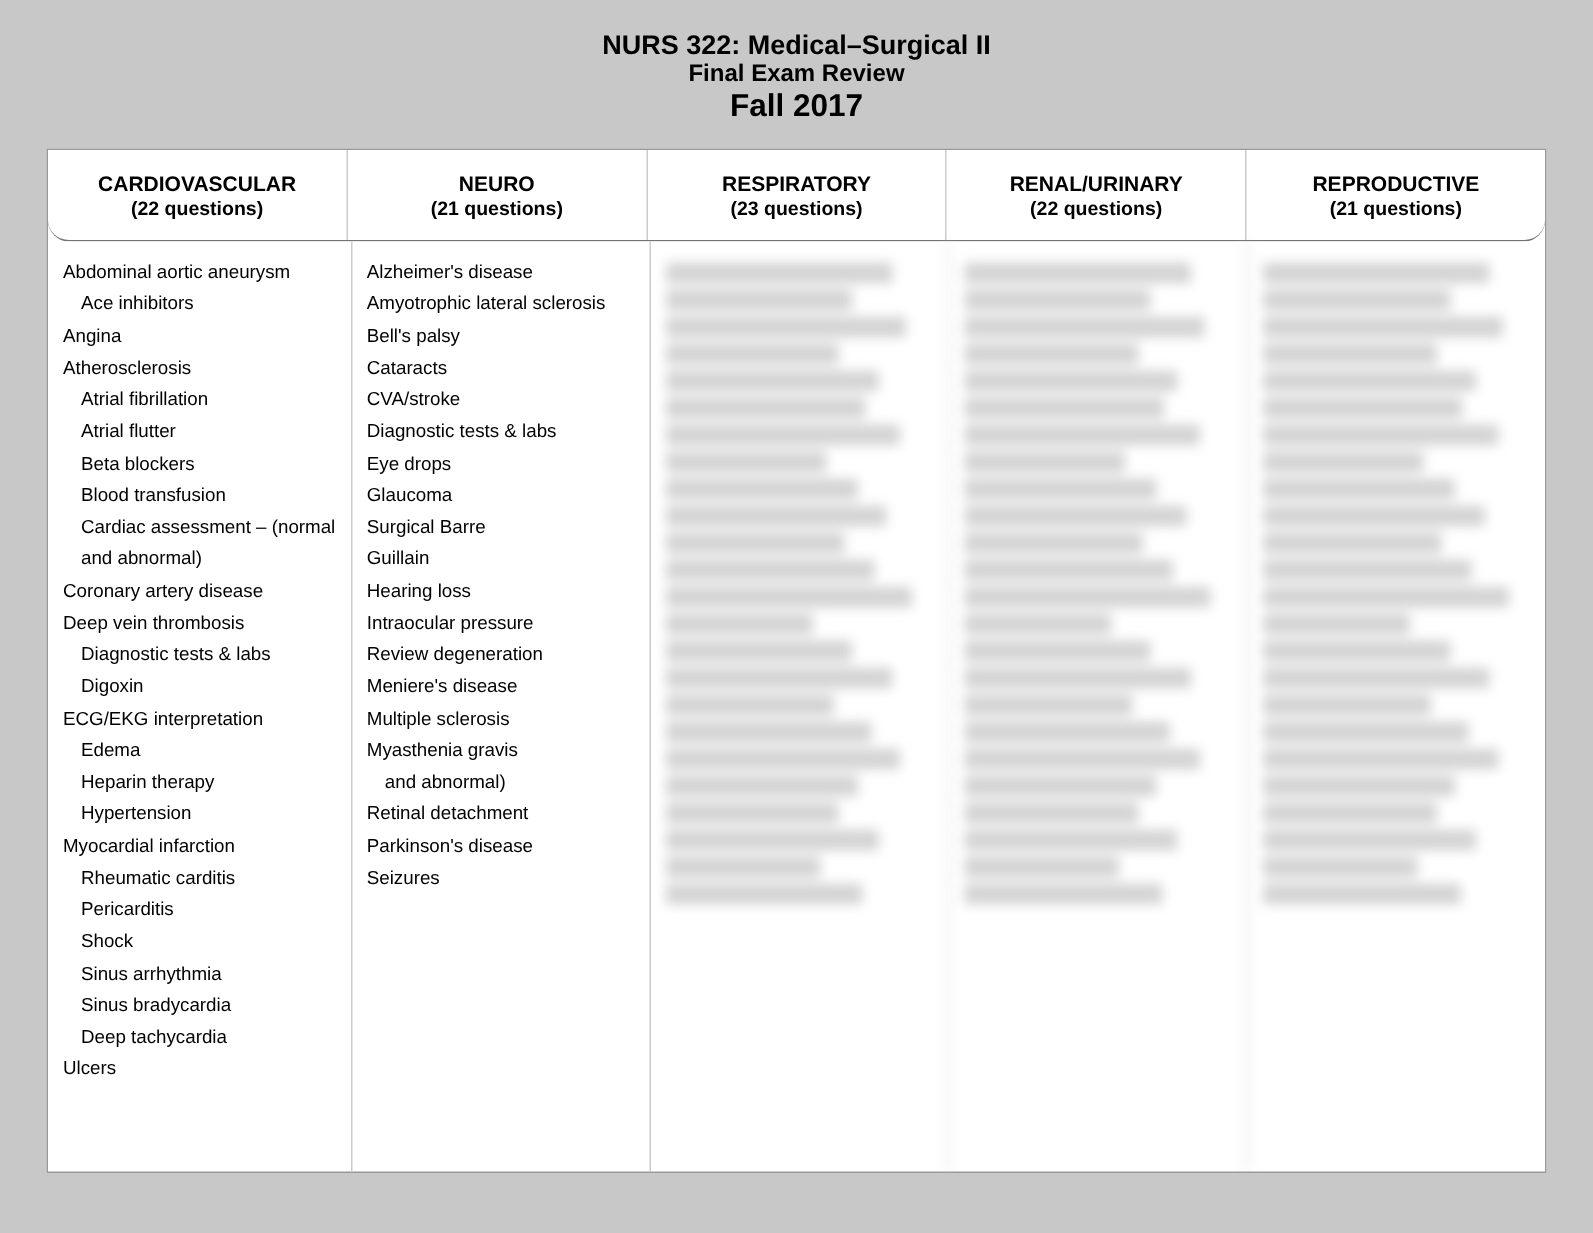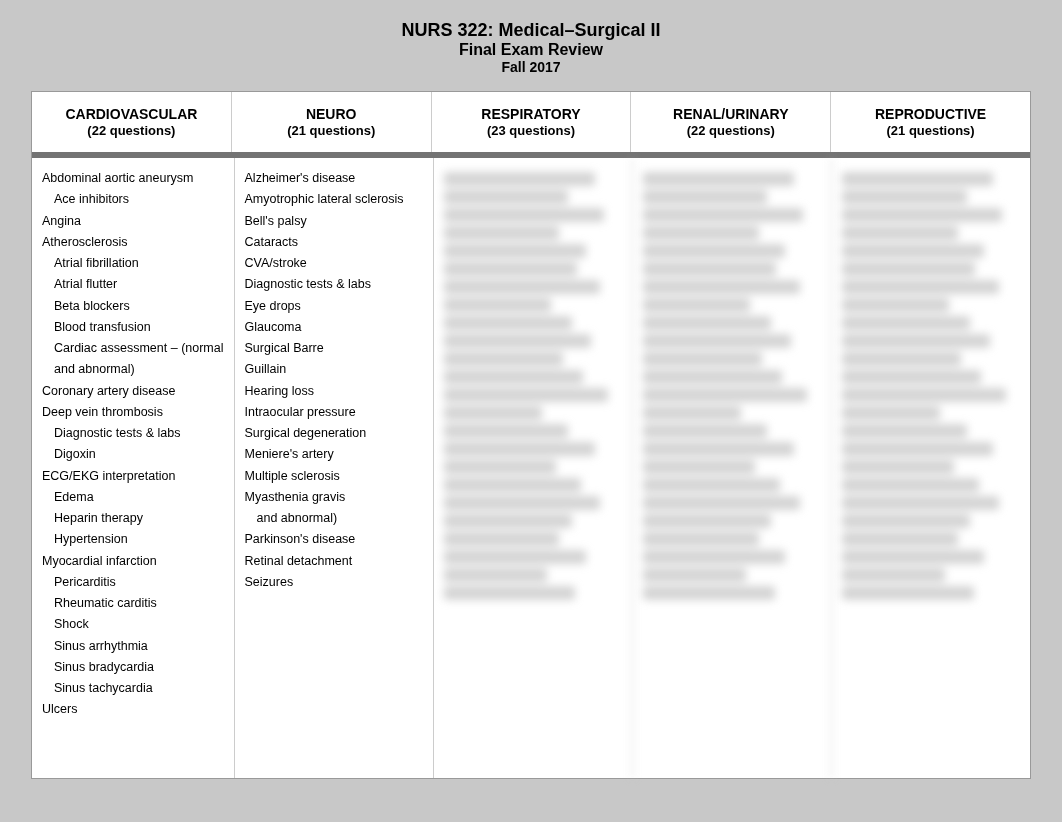--- a/index.html
+++ b/index.html
@@ -29,33 +29,34 @@
       font-size: 18px;
       font-weight: bold;
       color: #000;
     }
     .header-subtitle {
       font-size: 16px;
       font-weight: bold;
       color: #000;
     }
     .header-term {
-      font-size: 14px;
+      font-size: 21px;
       font-weight: bold;
       color: #000;
     }
     .main-table-wrapper {
       background: #fff;
       border: 1px solid #999;
       width: 1000px;
       min-height: 680px;
     }
     .column-headers {
       display: flex;
-      border-bottom: 6px solid #737373;
+      border-bottom: 1px solid #737373;
+      border-radius: 14px;
     }
     .col-header {
       flex: 1;
       text-align: center;
       padding: 14px 8px;
       font-weight: bold;
       font-size: 14px;
       color: #000;
       border-right: 1px solid #ccc;
     }
@@ -133,48 +134,48 @@
           <div class="col-item indented">and abnormal)</div>
           <div class="col-item">Coronary artery disease</div>
           <div class="col-item">Deep vein thrombosis</div>
           <div class="col-item indented">Diagnostic tests &amp; labs</div>
           <div class="col-item indented">Digoxin</div>
           <div class="col-item">ECG/EKG interpretation</div>
           <div class="col-item indented">Edema</div>
           <div class="col-item indented">Heparin therapy</div>
           <div class="col-item indented">Hypertension</div>
           <div class="col-item">Myocardial infarction</div>
+          <div class="col-item indented">Rheumatic carditis</div>
           <div class="col-item indented">Pericarditis</div>
-          <div class="col-item indented">Rheumatic carditis</div>
           <div class="col-item indented">Shock</div>
           <div class="col-item indented">Sinus arrhythmia</div>
           <div class="col-item indented">Sinus bradycardia</div>
-          <div class="col-item indented">Sinus tachycardia</div>
+          <div class="col-item indented">Deep tachycardia</div>
           <div class="col-item">Ulcers</div>
         </div>
         <div class="col-body">
           <div class="col-item">Alzheimer's disease</div>
           <div class="col-item">Amyotrophic lateral sclerosis</div>
           <div class="col-item">Bell's palsy</div>
           <div class="col-item">Cataracts</div>
           <div class="col-item">CVA/stroke</div>
           <div class="col-item">Diagnostic tests &amp; labs</div>
           <div class="col-item">Eye drops</div>
           <div class="col-item">Glaucoma</div>
           <div class="col-item">Surgical Barre</div>
           <div class="col-item">Guillain</div>
           <div class="col-item">Hearing loss</div>
           <div class="col-item">Intraocular pressure</div>
-          <div class="col-item">Surgical degeneration</div>
-          <div class="col-item">Meniere's artery</div>
+          <div class="col-item">Review degeneration</div>
+          <div class="col-item">Meniere's disease</div>
           <div class="col-item">Multiple sclerosis</div>
           <div class="col-item">Myasthenia gravis</div>
           <div class="col-item indented">and abnormal)</div>
+          <div class="col-item">Retinal detachment</div>
           <div class="col-item">Parkinson's disease</div>
-          <div class="col-item">Retinal detachment</div>
           <div class="col-item">Seizures</div>
         </div>
         <div class="col-body blurred-section">
           <div class="blurred-line" style="width: 85%;"></div>
           <div class="blurred-line" style="width: 70%;"></div>
           <div class="blurred-line" style="width: 90%;"></div>
           <div class="blurred-line" style="width: 65%;"></div>
           <div class="blurred-line" style="width: 80%;"></div>
           <div class="blurred-line" style="width: 75%;"></div>
           <div class="blurred-line" style="width: 88%;"></div>

